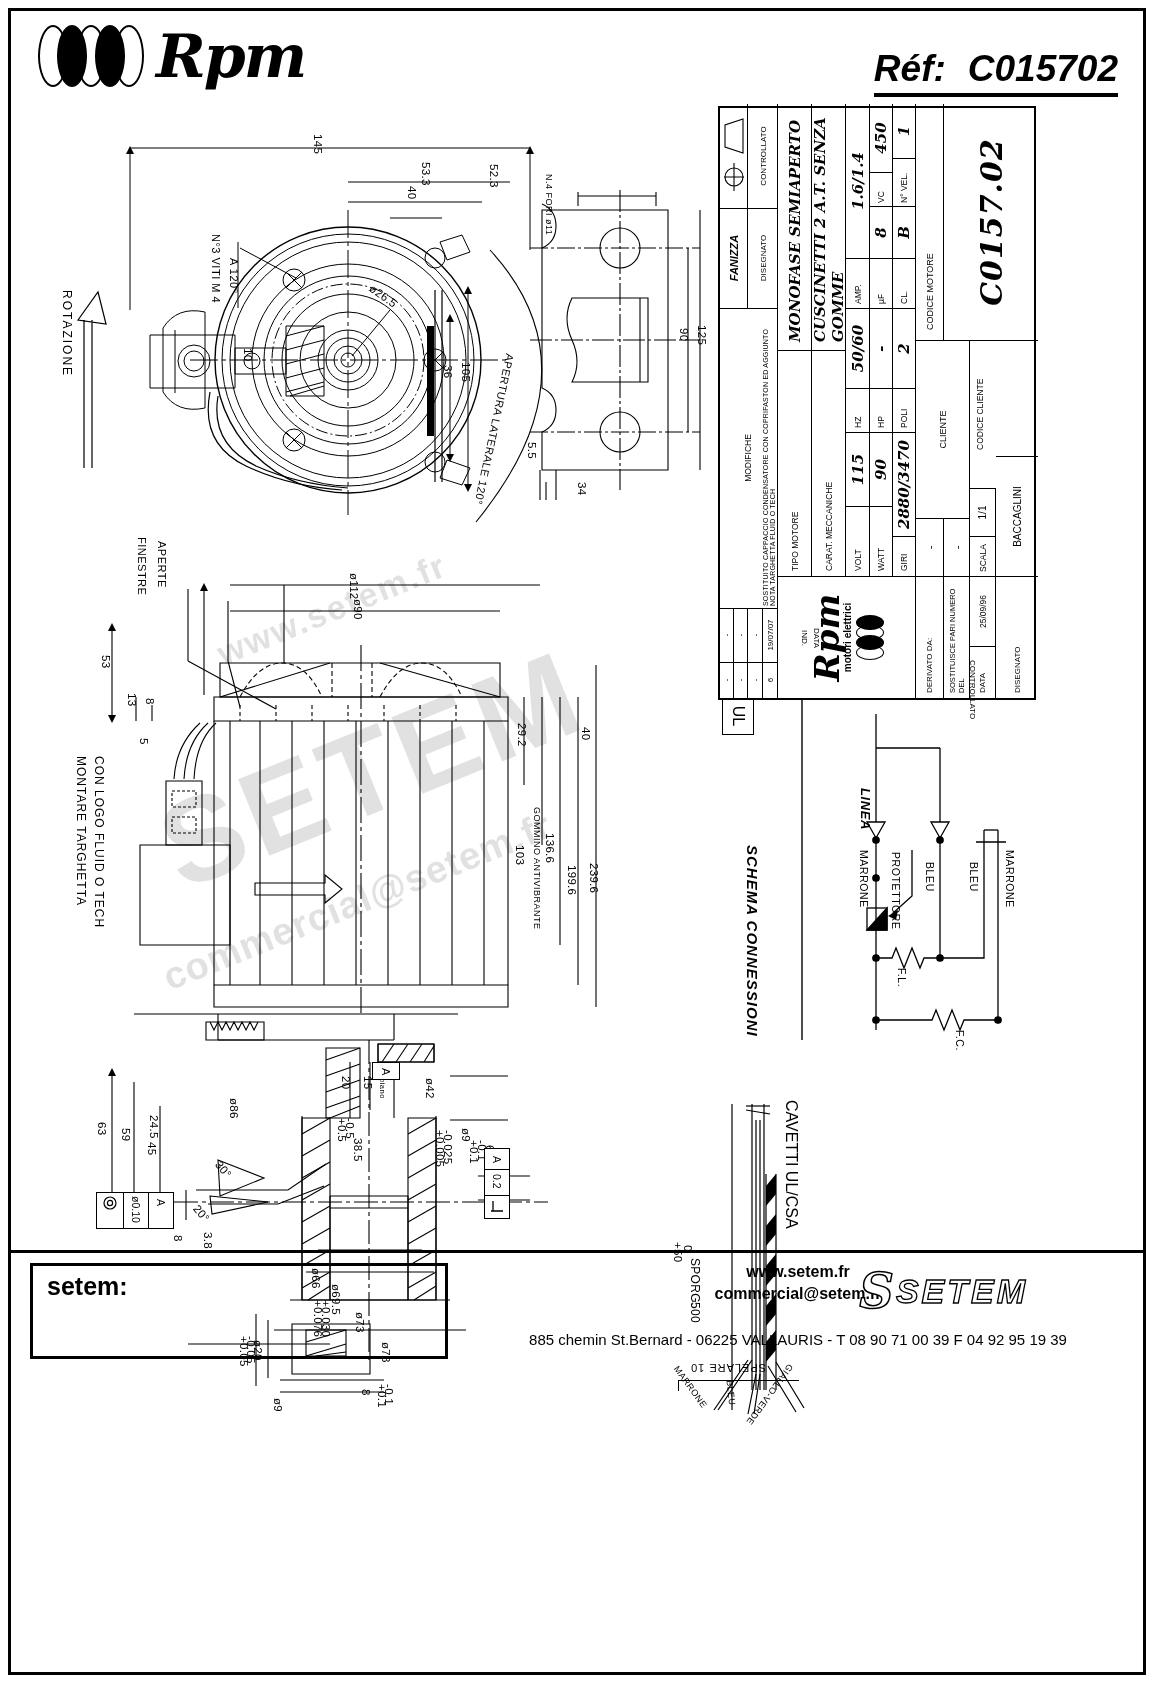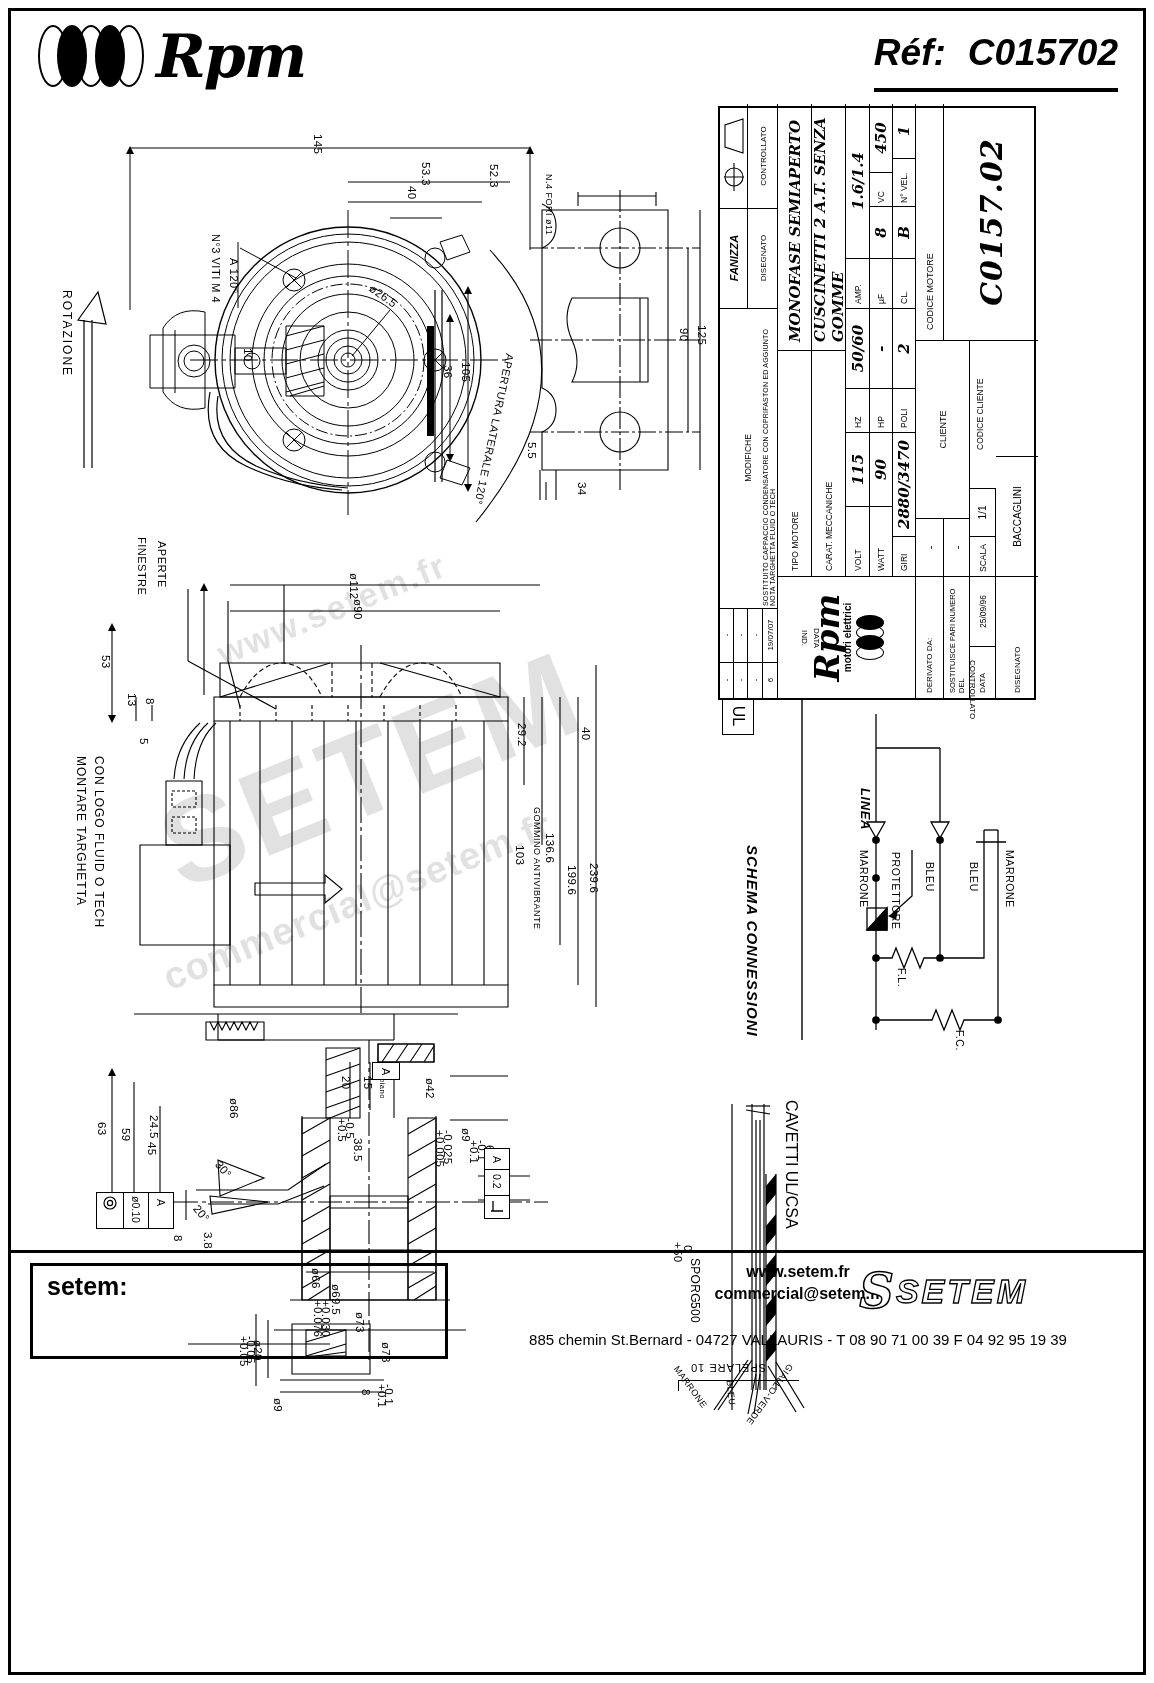--- a/index.html
+++ b/index.html
@@ -26,23 +26,23 @@
   }
   .coil:first-child{margin-left:0;}
   .coil.fill{background:#000;}
   .rpm-word{
     font-family:"DejaVu Serif", serif;
     font-style:italic;font-weight:bold;font-size:60px;letter-spacing:-2px;
     margin-left:12px;line-height:1;
   }
 
   .ref-block{
-    position:absolute;right:36px;top:32px;
+    position:absolute;right:36px;top:48px;
     font-style:italic;font-weight:bold;font-size:37px;
-    border-bottom:4px solid #000;padding-bottom:14px;
+    border-bottom:4px solid #000;padding-bottom:3px;
     white-space:nowrap;
   }
   .ref-block .lab{margin-right:22px;}
 
   
   .footer{
     position:absolute;left:8px;bottom:8px;width:1138px;height:118px;
     border-top:3px solid #000;box-sizing:border-box;
   }
   .code-box{
@@ -774,20 +774,20 @@
   </div>
 
   <div class="footer">
     <div class="code-box">
       <div class="code-lab">setem:</div>
     </div>
     <div class="contact">
       <div>www.setem.fr</div>
       <div>commercial@setem.fr</div>
     </div>
-    <div class="addr">885 chemin St.Bernard  -  04727 VALLAURIS  -  T 08 90 71 00 39   F 04 92 95 19 39</div>
+    <div class="addr">885 chemin St.Bernard  -  06225 VALLAURIS  -  T 08 90 71 00 39   F 04 92 95 19 39</div>
     <div class="setem-logo">
       <span class="setem-s">S</span>
       <span class="setem-word">SETEM</span>
     </div>
   </div>
 
 </div>
 
 </body></html>

